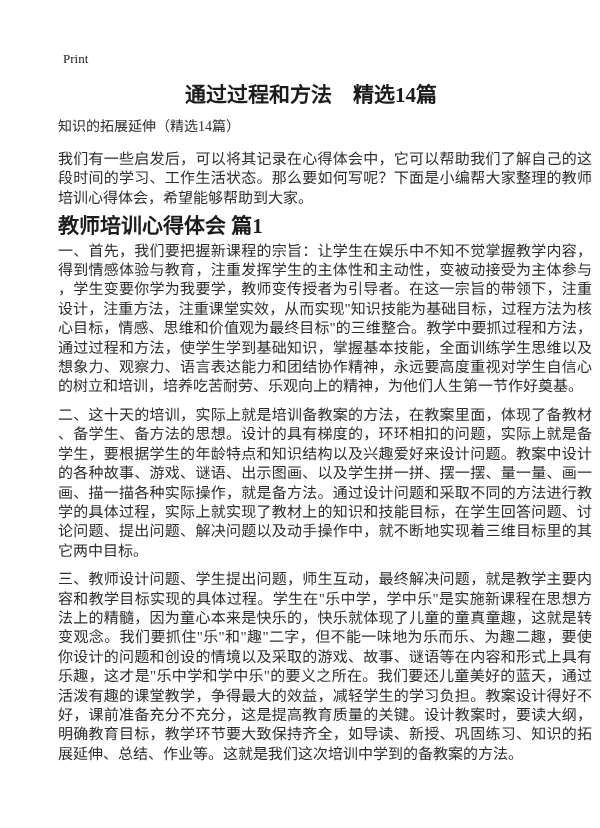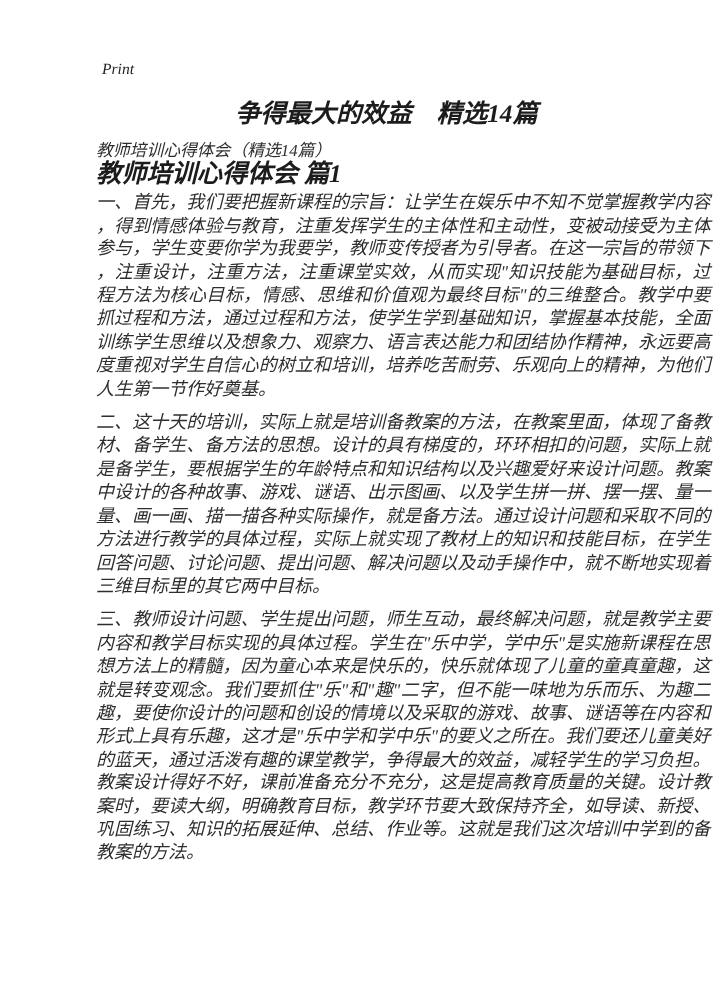--- a/index.html
+++ b/index.html
@@ -11,23 +11,22 @@
     height: 828px;
     background: #ffffff;
     overflow: hidden;
     font-family: "Liberation Serif", "DejaVu Serif", serif;
     color: #2e2e2e;
   }
   .page {
     box-sizing: border-box;
     width: 600px;
     height: 828px;
-    padding: 49px 8px 0 80px;
+    padding: 49px 8px 0 58px;
     background: #ffffff;
-    font-style: italic;
   }
   .print-link {
     display: inline-block;
     font-size: 13px;
     line-height: 15px;
     color: #222222;
     margin: 0 0 0 5px;
     text-decoration: none;
     cursor: pointer;
   }
@@ -66,26 +65,27 @@
     margin: 0 0 5px 0;
   }
 </style>
 </head>
 <body>
 
 <div class="page">
 
   <span class="print-link">Print</span>
 
-  <h1 class="doc-title">争得最大的效益　精选14篇</h1>
+  <h1 class="doc-title">通过过程和方法　精选14篇</h1>
 
-  <div class="doc-subtitle">教师培训心得体会（精选14篇）</div>
+  <div class="doc-subtitle">知识的拓展延伸（精选14篇）</div>
 
   <div class="body-text">
 
+    <p class="para intro">我们有一些启发后，可以将其记录在心得体会中，它可以帮助我们了解自己的这段时间的学习、工作生活状态。那么要如何写呢？下面是小编帮大家整理的教师培训心得体会，希望能够帮助到大家。</p>
 
     <h2 class="section-heading">教师培训心得体会 篇1</h2>
 
     <p class="para">一、首先，我们要把握新课程的宗旨：让学生在娱乐中不知不觉掌握教学内容，得到情感体验与教育，注重发挥学生的主体性和主动性，变被动接受为主体参与，学生变要你学为我要学，教师变传授者为引导者。在这一宗旨的带领下，注重设计，注重方法，注重课堂实效，从而实现"知识技能为基础目标，过程方法为核心目标，情感、思维和价值观为最终目标"的三维整合。教学中要抓过程和方法，通过过程和方法，使学生学到基础知识，掌握基本技能，全面训练学生思维以及想象力、观察力、语言表达能力和团结协作精神，永远要高度重视对学生自信心的树立和培训，培养吃苦耐劳、乐观向上的精神，为他们人生第一节作好奠基。</p>
 
     <p class="para">二、这十天的培训，实际上就是培训备教案的方法，在教案里面，体现了备教材、备学生、备方法的思想。设计的具有梯度的，环环相扣的问题，实际上就是备学生，要根据学生的年龄特点和知识结构以及兴趣爱好来设计问题。教案中设计的各种故事、游戏、谜语、出示图画、以及学生拼一拼、摆一摆、量一量、画一画、描一描各种实际操作，就是备方法。通过设计问题和采取不同的方法进行教学的具体过程，实际上就实现了教材上的知识和技能目标，在学生回答问题、讨论问题、提出问题、解决问题以及动手操作中，就不断地实现着三维目标里的其它两中目标。</p>
 
     <p class="para">三、教师设计问题、学生提出问题，师生互动，最终解决问题，就是教学主要内容和教学目标实现的具体过程。学生在"乐中学，学中乐"是实施新课程在思想方法上的精髓，因为童心本来是快乐的，快乐就体现了儿童的童真童趣，这就是转变观念。我们要抓住"乐"和"趣"二字，但不能一味地为乐而乐、为趣二趣，要使你设计的问题和创设的情境以及采取的游戏、故事、谜语等在内容和形式上具有乐趣，这才是"乐中学和学中乐"的要义之所在。我们要还儿童美好的蓝天，通过活泼有趣的课堂教学，争得最大的效益，减轻学生的学习负担。教案设计得好不好，课前准备充分不充分，这是提高教育质量的关键。设计教案时，要读大纲，明确教育目标，教学环节要大致保持齐全，如导读、新授、巩固练习、知识的拓展延伸、总结、作业等。这就是我们这次培训中学到的备教案的方法。</p>
 
 

